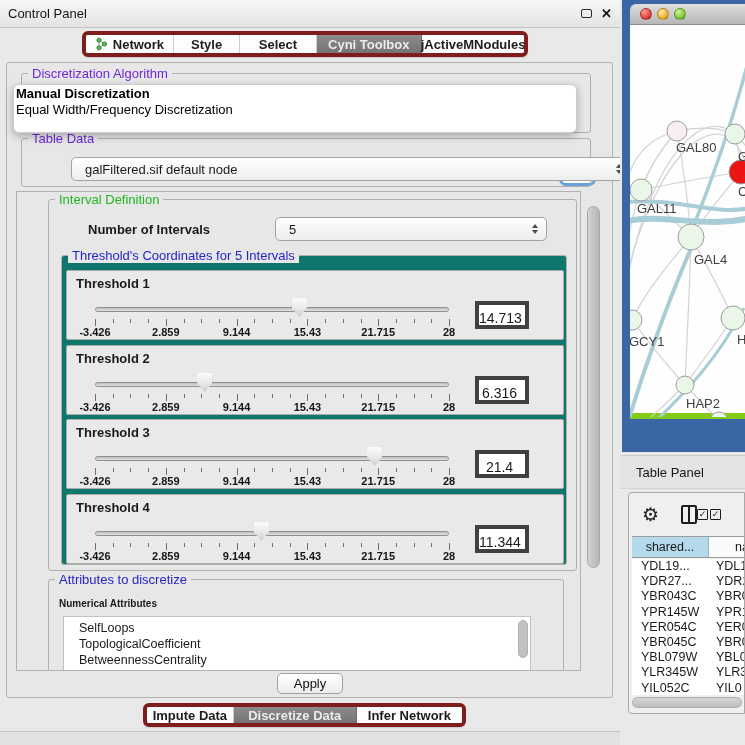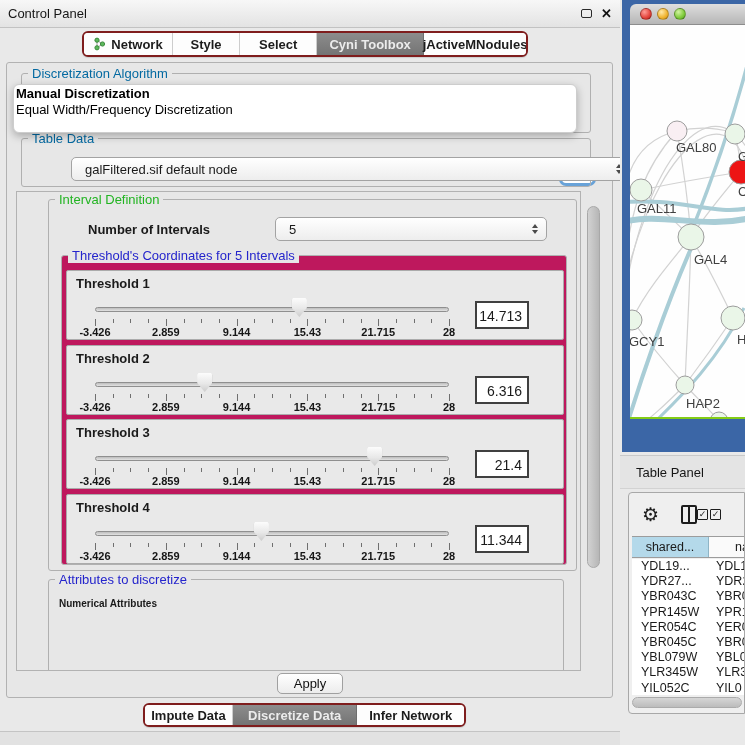--- a/index.html
+++ b/index.html
@@ -11,35 +11,35 @@
   .left { position:absolute; left:0; top:0; width:620px; height:745px; background:#e9e9e9; }
   .titlebar { position:absolute; left:0; top:0; width:620px; height:28px;
     background:linear-gradient(#f7f7f7,#e3e3e3); border-bottom:1px solid #c2c2c2;
     display:flex; align-items:center; padding:0 8px; }
   .tb-title { font-size:13px; color:#161616; }
   .tb-icons { margin-left:auto; display:flex; align-items:center; gap:9px; }
   .float-ico { width:11px; height:9px; border:1.6px solid #2a2a2a; border-radius:2px; display:inline-block; }
   .close-ico { font-weight:bold; font-size:13px; color:#111; line-height:1; }
 
   
-  .segbar { position:absolute; display:flex; border:2px solid #7f1d1d; border-radius:6px;
+  .segbar { position:absolute; display:flex; border:4px solid #7f1d1d; border-radius:6px;
     background:#fdfdfd; overflow:hidden; box-shadow:0 1px 1px rgba(0,0,0,.12); }
   .segbar.top { left:82px; top:31px; width:446px; height:26px; }
   .segbar.bottom { left:143px; top:703px; width:323px; height:24px; }
   .seg { display:flex; align-items:center; justify-content:center; gap:5px;
     font-weight:bold; font-size:13px; color:#1c1c1c; border-right:1px solid #cdcdcd; background:#fdfdfd; cursor:default; }
   .seg:last-child { border-right:none; }
   .seg.sel { background:linear-gradient(#8c8c8c,#747474); color:#ececec; border-right-color:#6e6e6e; }
 
   .outerpanel { position:absolute; left:6px; top:62px; width:607px; height:636px;
     background:#e7e7e7; border:1px solid #b2b2b2; border-radius:3px; }
 
   .grp { position:absolute; border:1px solid #b0b0b0; border-radius:3px; }
   .grp-title { position:absolute; top:-8px; left:6px; background:#e7e7e7; padding:0 4px; font-size:13px; }
-  .grp-title.black { color:#0369a1; }
+  .grp-title.black { color:#6d28d9; }
   .grp-title.green { color:#22b422; }
   .grp-title.blue  { color:#2424cc; }
 
   
   .combo { position:absolute; background:linear-gradient(#ffffff,#ededed); border:1px solid #a3a3a3;
     border-radius:5px; display:flex; align-items:center; padding:0 8px 0 13px; font-size:13px;margin-left:44px; }
   .combo .ctext { flex:1; white-space:nowrap; overflow:hidden; }
   .spinner { display:flex; flex-direction:column; gap:2px; align-items:center; }
   .spinner i { width:0; height:0; border-left:3.5px solid transparent; border-right:3.5px solid transparent; display:block; }
   .spinner .up { border-bottom:4px solid #4a4a4a; }
@@ -63,21 +63,21 @@
     background:linear-gradient(#bdbdbd,#e2e2e2); border:1px solid #8f8f8f; }
   .tick { position:absolute; width:1px; background:#6f6f6f; top:48px; }
   .tick.minor { height:4px; }
   .tick.major { height:7px; }
   .tick-label { position:absolute; top:55px; transform:translateX(-50%); font-size:11px; font-weight:bold; color:#161616; }
   .handle { position:absolute; top:27px; width:15px; height:19px;
     background:linear-gradient(#fcfcfc 0%,#e8e8e8 55%,#cccccc 100%);
     clip-path:polygon(8% 0, 92% 0, 100% 10%, 100% 52%, 50% 100%, 0 52%, 0 10%);
     filter:drop-shadow(0 0 1px #7c7c7c); }
   .value-box { position:absolute; left:408px; top:30px; width:54px; height:28px; background:#fff;
-    border:2px solid #404040; font-size:14px; text-align:right; line-height:26px; padding-right:5px; }
+    border:4px solid #404040; font-size:14px; text-align:center; line-height:26px; padding-right:5px; }
 
   
   .attr-sub { position:absolute; left:10px; top:18px; font-weight:bold; font-size:10px; }
   .listbox { position:absolute; left:14px; top:36px; width:468px; height:60px; background:#fff;
     border:1px solid #c2c2c2; padding:3px 0 0 15px; font-size:12.5px; line-height:16px; }
   .lb-thumb { position:absolute; right:2px; top:3px; width:10px; height:38px; border-radius:5px;
     background:#c2c2c2; border:1px solid #b0b0b0; }
 
   .apply { position:absolute; left:270px; top:610px; width:66px; height:21px;
     background:linear-gradient(#ffffff,#ececec); border:1px solid #a0a0a0; border-radius:5px;
@@ -98,21 +98,21 @@
   .right { position:absolute; left:620px; top:0; width:125px; height:745px; background:#e9e9e9; }
   .netframe { position:absolute; left:2px; top:0; width:123px; height:452px; background:#3b66a6; }
   .net-titlebar { position:absolute; left:8px; top:4px; width:115px; height:21px;
     background:linear-gradient(#dedede,#b6b6b6); border-bottom:1px solid #8d8d8d;
     border-top-left-radius:6px; display:flex; align-items:center; padding-left:10px; gap:5px; }
   .light { width:12px; height:12px; border-radius:50%; display:inline-block; border:1px solid rgba(0,0,0,.25); }
   .light.red    { background:radial-gradient(circle at 35% 30%, #ff9d96, #e3443c 60%, #b3201a); }
   .light.yellow { background:radial-gradient(circle at 35% 30%, #ffe9a8, #f0b32e 60%, #c78a14); }
   .light.green  { background:radial-gradient(circle at 35% 30%, #d2f3a1, #7fcb3a 60%, #539921); }
   .netcanvas { position:absolute; left:8px; top:25px; width:115px; height:394px; background:#fefefe;
-    border-bottom:2px solid #84cc16; }
+    border-bottom:6px solid #84cc16; }
 
   .tp-bar { position:absolute; left:0; top:455px; width:125px; height:34px; background:#e4e4e4;
     border-top:1px solid #c9c9c9; border-bottom:1px solid #d2d2d2; display:flex; align-items:center; padding-left:16px;
     font-size:13px; color:#161616; }
   .tablewin { position:absolute; left:8px; top:492px; width:117px; height:222px; background:#efefef;
     border:1px solid #a8a8a8; border-radius:4px 0 0 4px; overflow:hidden; }
   .tp-toolbar { position:absolute; left:0; top:0; width:117px; height:42px; display:flex; align-items:center; }
   .gear { font-size:19px; color:#1c1c1c; margin-left:13px; line-height:1; }
   .split-ico { width:16px; height:19px; border:2px solid #1c1c1c; border-radius:2px; margin-left:22px; position:relative; }
   .split-ico::after { content:""; position:absolute; left:50%; top:0; width:2px; height:100%; background:#1c1c1c; transform:translateX(-50%); }
@@ -193,21 +193,21 @@
         <div class="grp" style="left:31px; top:7px; width:529px; height:372px;">
           <span class="grp-title green">Interval Definition</span>
           <span style="position:absolute; left:39px; top:22px; font-weight:bold;">Number of Intervals</span>
           <div class="combo" style="left:182px; top:17px; width:272px; height:24px;">
             <span class="ctext">5</span>
             <span class="spinner">
                 <i class="up"></i>
                 <i class="dn"></i>
               </span>
           </div>
-          <div class="grp" style="left:12px; top:55px; width:506px; height:310px; background:#be185d;">
+          <div class="grp" style="left:12px; top:55px; width:506px; height:310px; background:#0f766e;">
             <span class="grp-title blue">Threshold's Coordinates for 5 Intervals</span>
             <div id="threshList">
                 <div class="thresh-panel" style="left: 4px; top: 14px;">
                   <div class="thresh-title">Threshold 1</div>
                   <div class="track"></div>
                   <div class="tick major" style="left: 28px;"></div>
                   <div class="tick minor" style="left: 45.7px;"></div>
                   <div class="tick minor" style="left: 63.4px;"></div>
                   <div class="tick minor" style="left: 81.1px;"></div>
                   <div class="tick major" style="left: 98.8px;"></div>
@@ -335,20 +335,26 @@
                   <div class="handle" style="left: 186.878px;"></div>
                   <div class="value-box">11.344</div>
                 </div>
               </div>
           </div>
         </div>
 
         <div class="grp" style="left:31px; top:387px; width:516px; height:110px;">
           <span class="grp-title blue">Attributes to discretize</span>
           <div class="attr-sub">Numerical Attributes</div>
+          <div class="listbox" id="attrList">
+            <div class="lb-thumb"></div>
+          <div>SelfLoops</div>
+              <div>TopologicalCoefficient</div>
+              <div>BetweennessCentrality</div>
+            </div>
         </div>
       </div>
 
       <div class="vscroll">
         <div class="vthumb"></div>
       </div>
 
       <button class="apply">Apply</button>
     </div>
 

